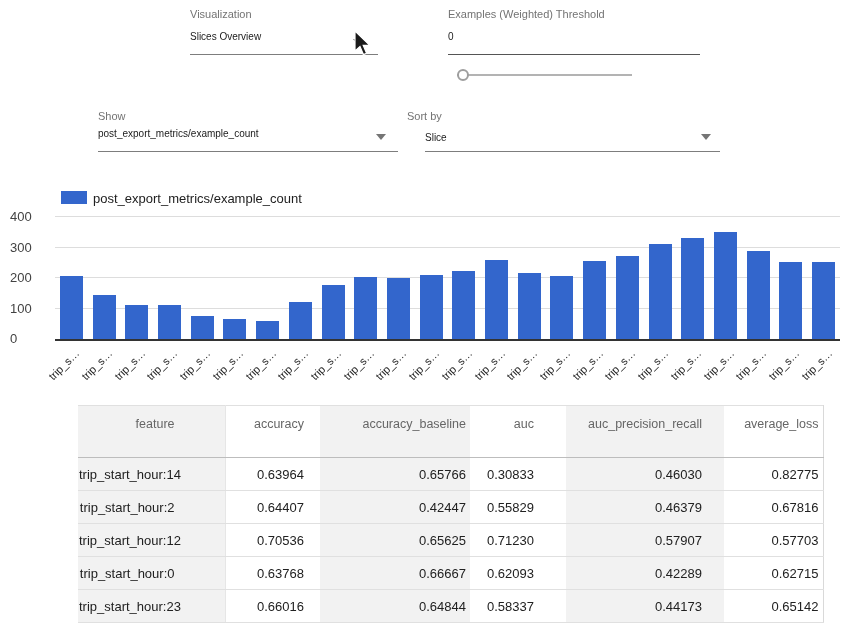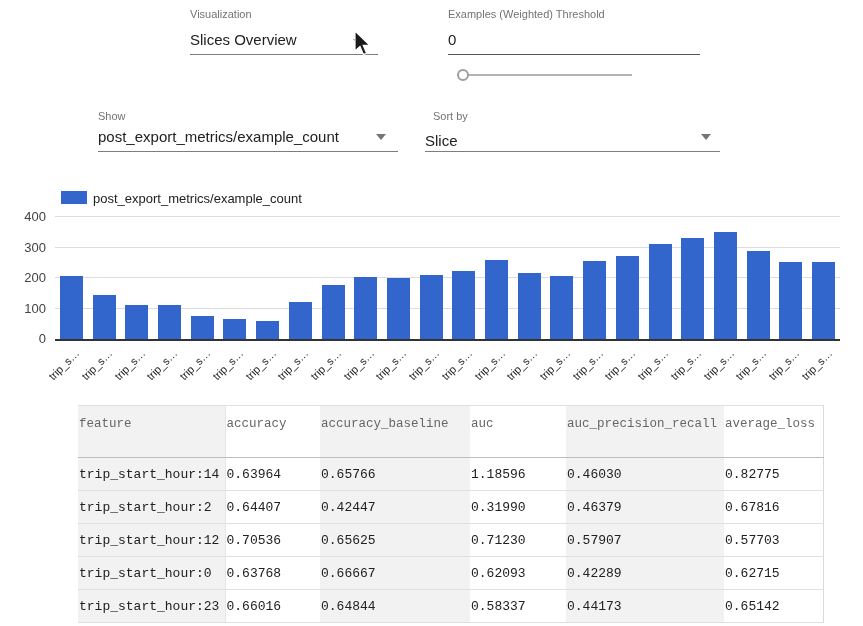--- a/index.html
+++ b/index.html
@@ -2,42 +2,42 @@
 <html><head>
 <meta charset="utf-8">
 <style>
   html,body{margin:0;padding:0;background:#fff;}
   #app{
     position:relative;width:863px;height:626px;overflow:hidden;background:#fff;
     font-family:"Liberation Sans","DejaVu Sans",sans-serif;color:#212121;
   }
   .abs{position:absolute;}
   .field-label{font-size:11px;color:#737373;}
-  .field-value{font-size:15px;color:#212121;white-space:nowrap;}
+  .field-value{font-size:10px;color:#212121;white-space:nowrap;}
   .underline{height:1px;background:#7d7d7d;}
   .dd-arrow{width:0;height:0;border-left:5px solid transparent;border-right:5px solid transparent;border-top:6px solid #757575;}
   
   .slider-track{height:2px;background:#b3b3b3;}
   .slider-thumb{width:12px;height:12px;border-radius:50%;border:2px solid #9e9e9e;background:#fff;box-sizing:border-box;}
   
   .legend-swatch{width:26px;height:13px;background:#3366cc;}
   .legend-label{font-size:13px;color:#212121;white-space:nowrap;}
   
   #plot{border-bottom:2px solid #333;}
   .gridline{position:absolute;left:0;right:0;height:1px;background:#ddd;}
   .bar{position:absolute;bottom:0;background:#3366cc;}
-  .ytick{position:absolute;width:36px;text-align:right;font-size:13px;color:#424242;}
+  .ytick{position:absolute;width:36px;text-align:left;font-size:13px;color:#424242;}
   .xtick{position:absolute;width:50px;text-align:right;font-size:11px;color:#222;
          transform:rotate(-45deg);transform-origin:100% 0;white-space:nowrap;}
   
   #metrics-table{border-collapse:collapse;table-layout:fixed;width:745px;
                  border-top:1px solid #e0e0e0;border-right:1px solid #d9d9d9;font-size:13px;}
   #metrics-table th{font-weight:normal;color:#666;font-size:12.5px;height:33px;vertical-align:middle;}
   #metrics-table td{height:30px;vertical-align:middle;color:#212121;}
-  #metrics-table th,#metrics-table td{text-align:left;overflow:hidden;white-space:nowrap;font-family:Liberation Mono, monospace;}
+  #metrics-table th,#metrics-table td{text-align:right;overflow:hidden;white-space:nowrap;}
   #metrics-table .c0{padding-right:50px;background:#f2f2f2;}
   #metrics-table .c1{padding-right:16px;border-left:1px solid #e6e6e6;}
   #metrics-table .c2{padding-right:4px;background:#f2f2f2;}
   #metrics-table .c3{padding-right:32px;}
   #metrics-table .c4{padding-right:22px;background:#f2f2f2;}
   #metrics-table .c5{padding-right:4px;}
   #metrics-table tr.filter-row td{height:14px;border-bottom:1px solid #bdbdbd;}
   #metrics-table tr.data-row td{border-bottom:1px solid #e0e0e0;}
 </style>
 </head>
@@ -54,21 +54,21 @@
   <div class="abs field-value" style="left:448px;top:31px;">0</div>
   <div class="abs underline" style="left:448px;top:54px;width:252px;background:#555;"></div>
   <div class="abs slider-track" style="left:457px;top:74px;width:175px;"></div>
   <div class="abs slider-thumb" style="left:457px;top:69px;"></div>
 
   <div class="abs field-label" style="left:98px;top:110px;">Show</div>
   <div class="abs field-value" style="left:98px;top:128px;">post_export_metrics/example_count</div>
   <div class="abs dd-arrow" style="left:376px;top:134px;"></div>
   <div class="abs underline" style="left:98px;top:151px;width:300px;"></div>
 
-  <div class="abs field-label" style="left:433px;top:110px;">Sort by</div>
+  <div class="abs field-label" style="left:407px;top:110px;">Sort by</div>
   <div class="abs field-value" style="left:425px;top:132px;">Slice</div>
   <div class="abs dd-arrow" style="left:701px;top:134px;"></div>
   <div class="abs underline" style="left:425px;top:151px;width:295px;"></div>
 
   <div class="abs legend-swatch" style="left:61px;top:191px;"></div>
   <div class="abs legend-label" style="left:93px;top:191px;">post_export_metrics/example_count</div>
 
   <div id="yticks">
       <div class="abs ytick" style="left: 10px; top: 331px;">0</div>
       <div class="abs ytick" style="left: 10px; top: 300.5px;">100</div>
@@ -158,29 +158,29 @@
           <td class="c3"></td>
           <td class="c4"></td>
           <td class="c5"></td>
         </tr>
       </thead>
     <tbody id="mt-body">
         <tr class="data-row">
           <td class="c0">trip_start_hour:14</td>
           <td class="c1">0.63964</td>
           <td class="c2">0.65766</td>
-          <td class="c3">1.18596</td>
+          <td class="c3">0.30833</td>
           <td class="c4">0.46030</td>
           <td class="c5">0.82775</td>
         </tr>
         <tr class="data-row">
           <td class="c0">trip_start_hour:2</td>
           <td class="c1">0.64407</td>
           <td class="c2">0.42447</td>
-          <td class="c3">0.31990</td>
+          <td class="c3">0.55829</td>
           <td class="c4">0.46379</td>
           <td class="c5">0.67816</td>
         </tr>
         <tr class="data-row">
           <td class="c0">trip_start_hour:12</td>
           <td class="c1">0.70536</td>
           <td class="c2">0.65625</td>
           <td class="c3">0.71230</td>
           <td class="c4">0.57907</td>
           <td class="c5">0.57703</td>

